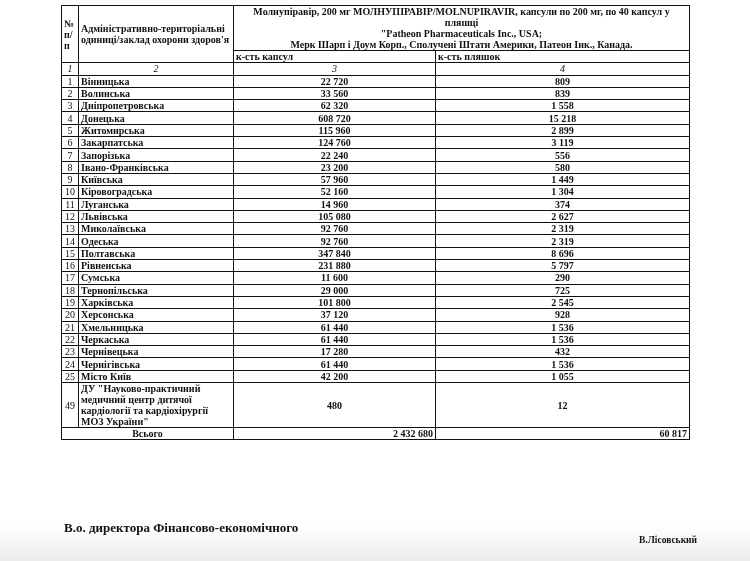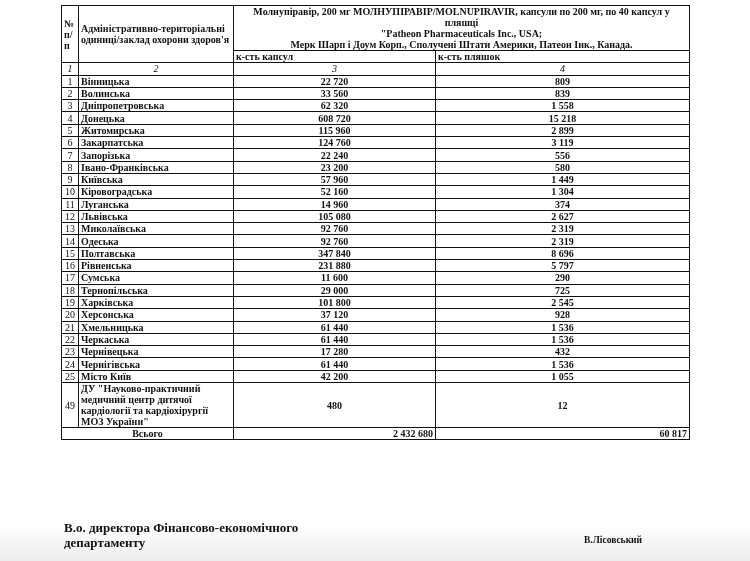--- a/index.html
+++ b/index.html
@@ -17,21 +17,21 @@
   td.hdr-no { text-align:left; font-size:10px; line-height:11px; }
   td.hdr-unit { text-align:left; font-size:10px; line-height:12px; }
   td.hdr-product { text-align:center; font-size:7.6px; line-height:10.5px; height:82px; vertical-align:middle; padding:0 4px;margin-top:21px; }
   td.hdr-col { font-size:9px; height:18px; vertical-align:bottom; }
   td.idx { text-align:center; font-style:italic; font-weight:normal; font-size:6px; height:6px; line-height:6px; }
   td.multi { line-height:11.5px; height:58px; }
   td.total-label { text-align:center; font-size:10.5px; height:19px; }
   td.total-val { text-align:right; font-size:9.5px; height:19px; }
   .c1 { width:17px; } .c2 { width:155px; } .c3 { width:202px; } .c4 { width:254px; }
   .footer-left { position:absolute; left:64px; top:520px; font-weight:bold; font-size:13px; line-height:15px; }
-  .footer-right { position:absolute; left:584px; top:535px; font-weight:bold; font-size:9.5px; }
+  .footer-right { position:absolute; left:639px; top:535px; font-weight:bold; font-size:9.5px; }
 </style>
 </head>
 <body>
 
 <div class="page-shade"></div>
 
 <table class="doc">
   <colgroup>
       <col class="c1">
       <col class="c2">
@@ -217,15 +217,14 @@
       <tr>
         <td class="total-label" colspan="2">Всього</td>
         <td class="total-val">2 432 680</td>
         <td class="total-val">60 817</td>
       </tr>
     </tbody>
 </table>
 
 <div class="footer-left">
   <div>В.о. директора Фінансово-економічного</div>
-  <div>департаменту</div>
 </div>
 <div class="footer-right">В.Лісовський</div>
 
 </body></html>

